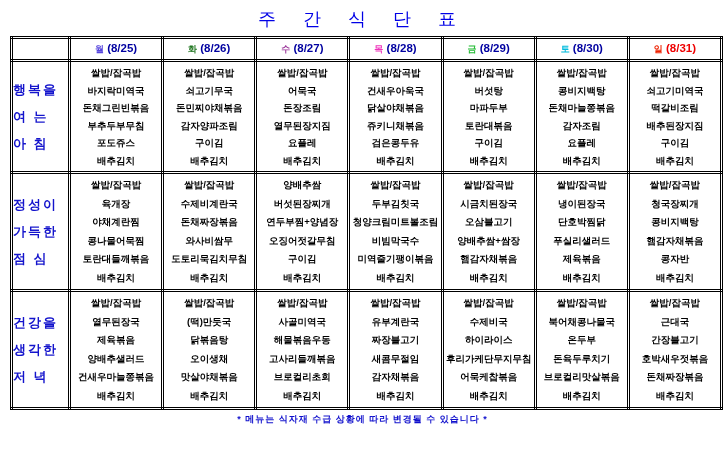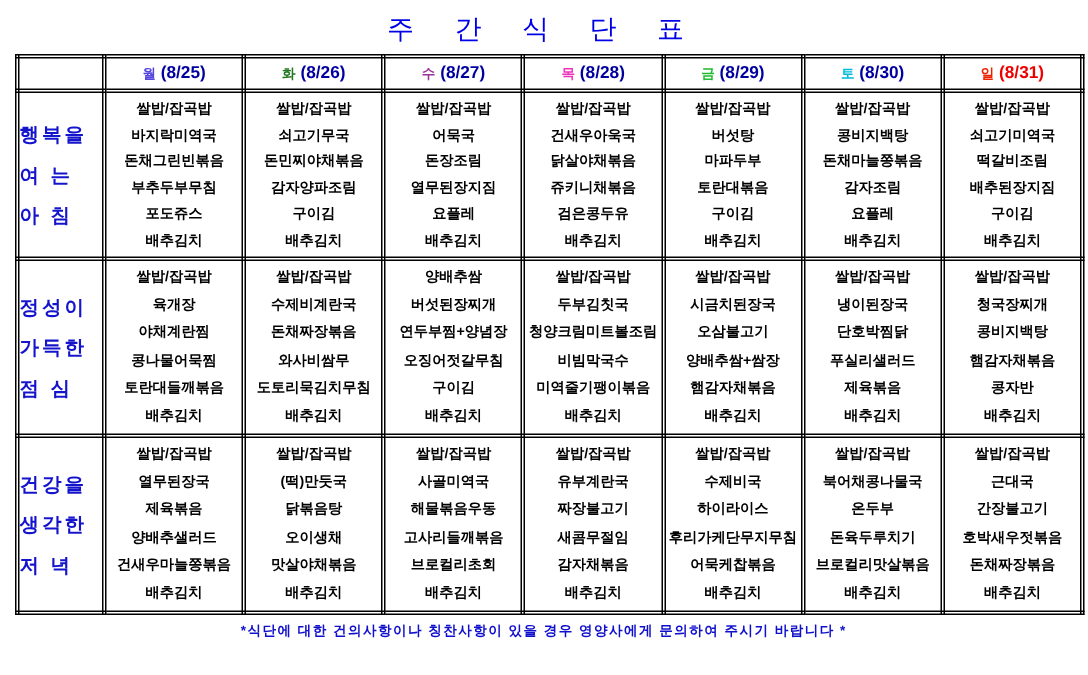--- a/index.html
+++ b/index.html
@@ -280,14 +280,14 @@
           <div class="menu-item">간장불고기</div>
           <div class="menu-item">호박새우젓볶음</div>
           <div class="menu-item">돈채짜장볶음</div>
           <div class="menu-item">배추김치</div>
         </td>
       </tr>
     </tbody>
   </table>
 
 <div class="footer-notes">
-  <div class="footer-note2">*식단에 대한 건의사항이나 칭찬사항이 있을 경우 영양사에게 문의하여 주시기 바랍니다 *</div>
+  <div class="footer-note1">* 메뉴는 식자재 수급 상황에 따라 변경될 수 있습니다 *</div>
 </div>
 
 </body></html>

